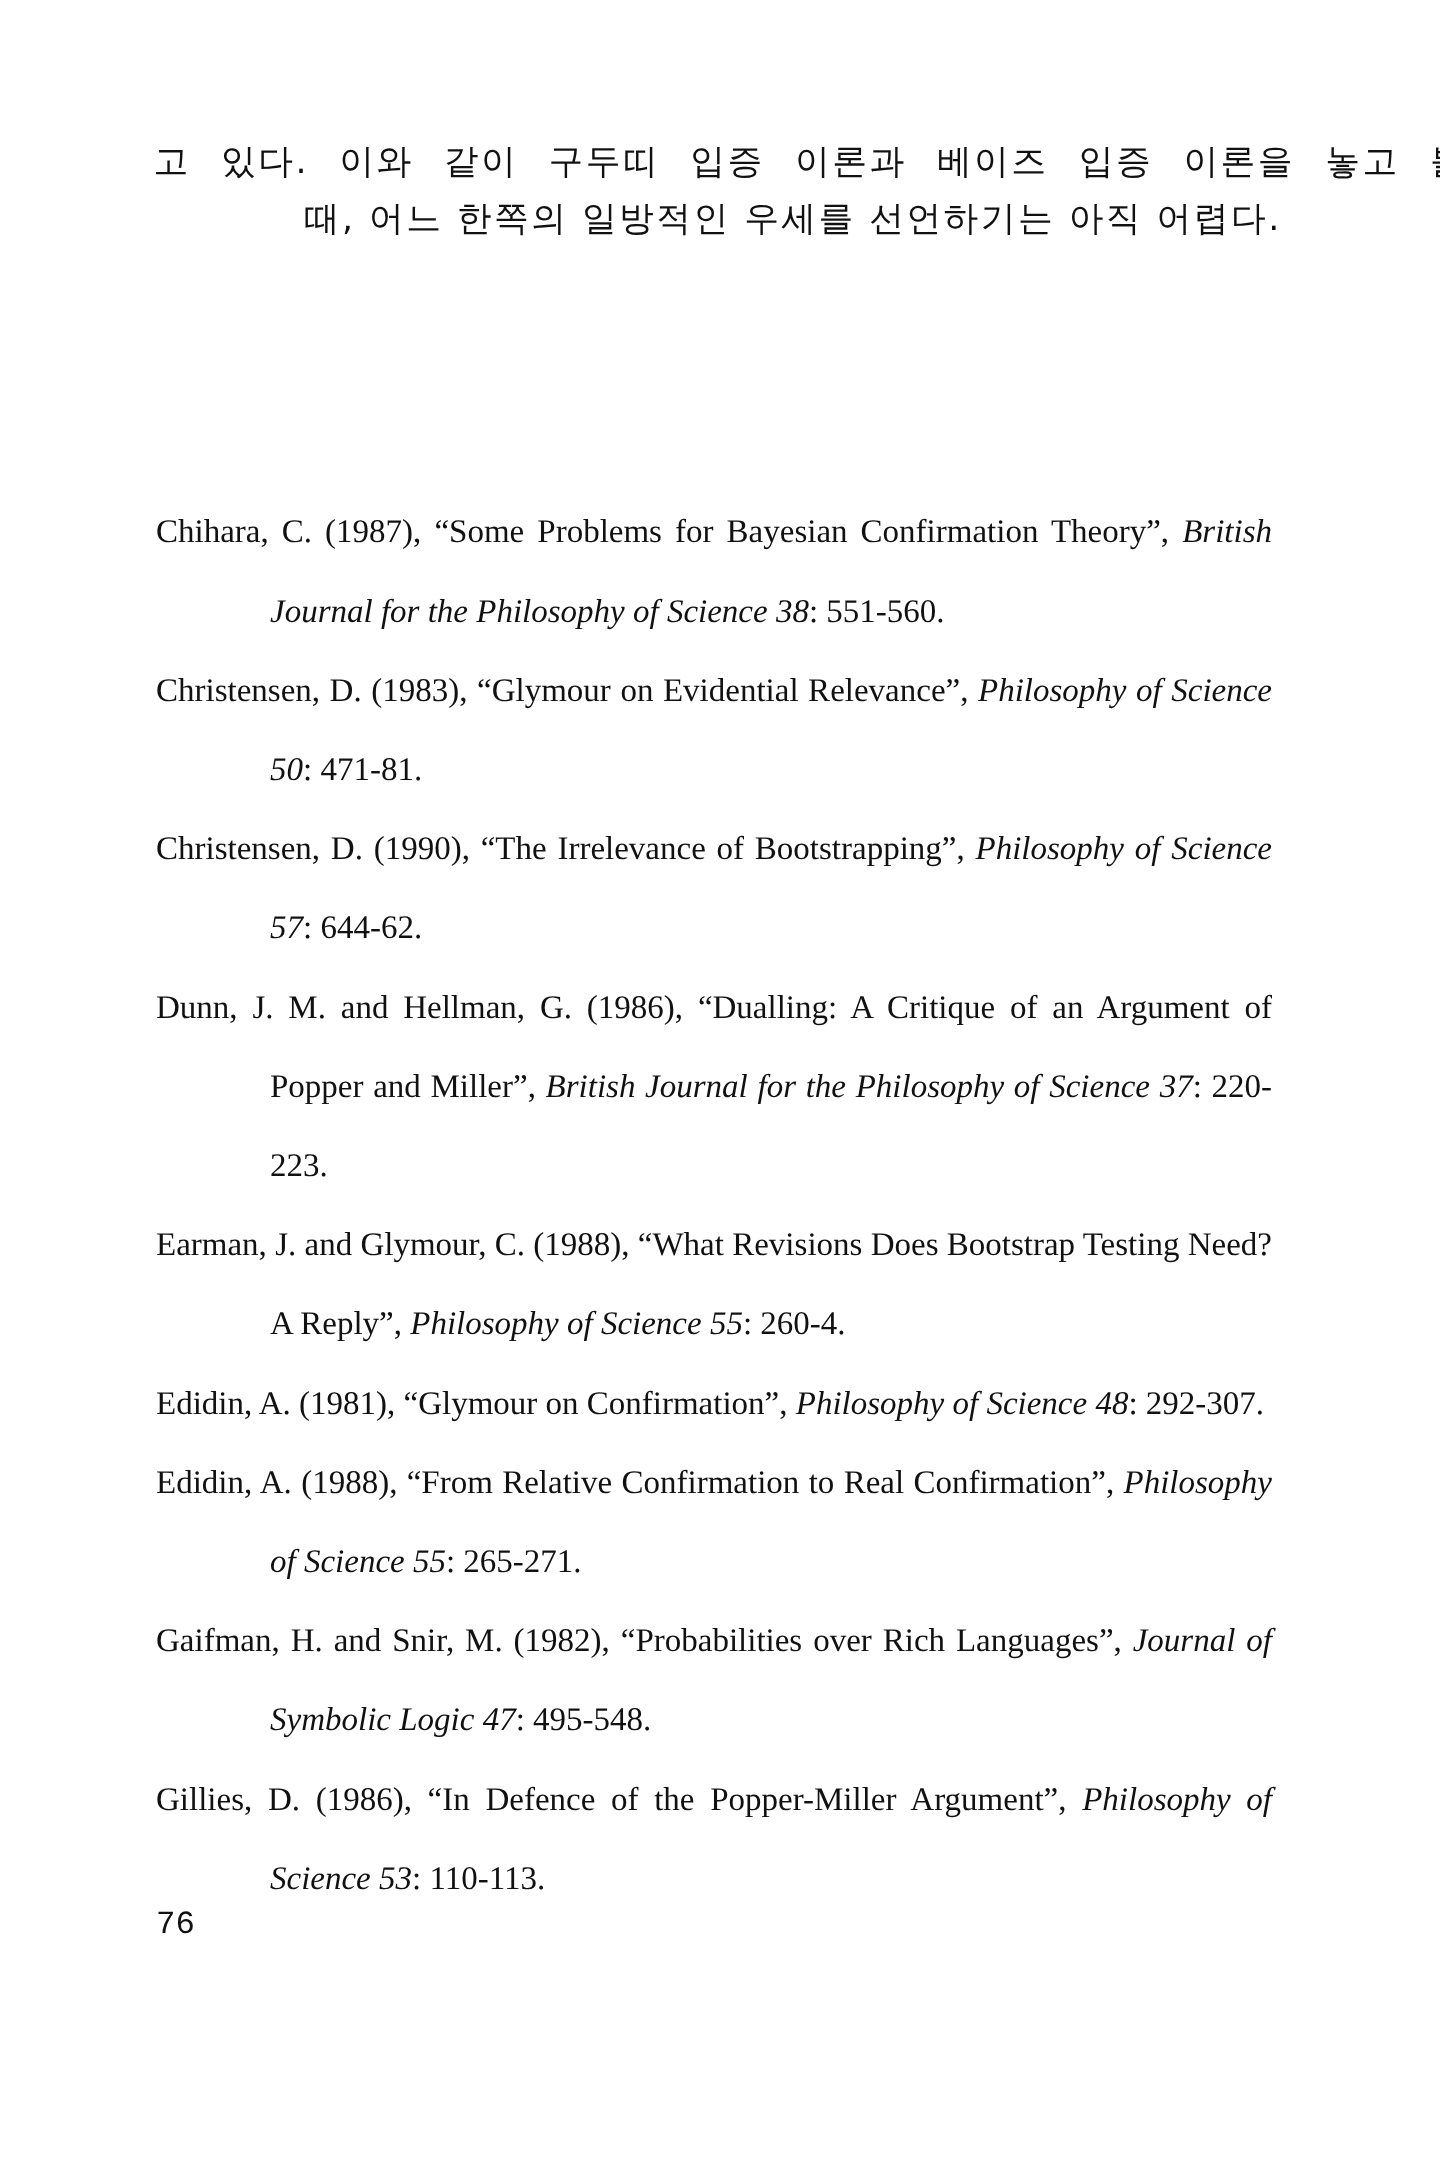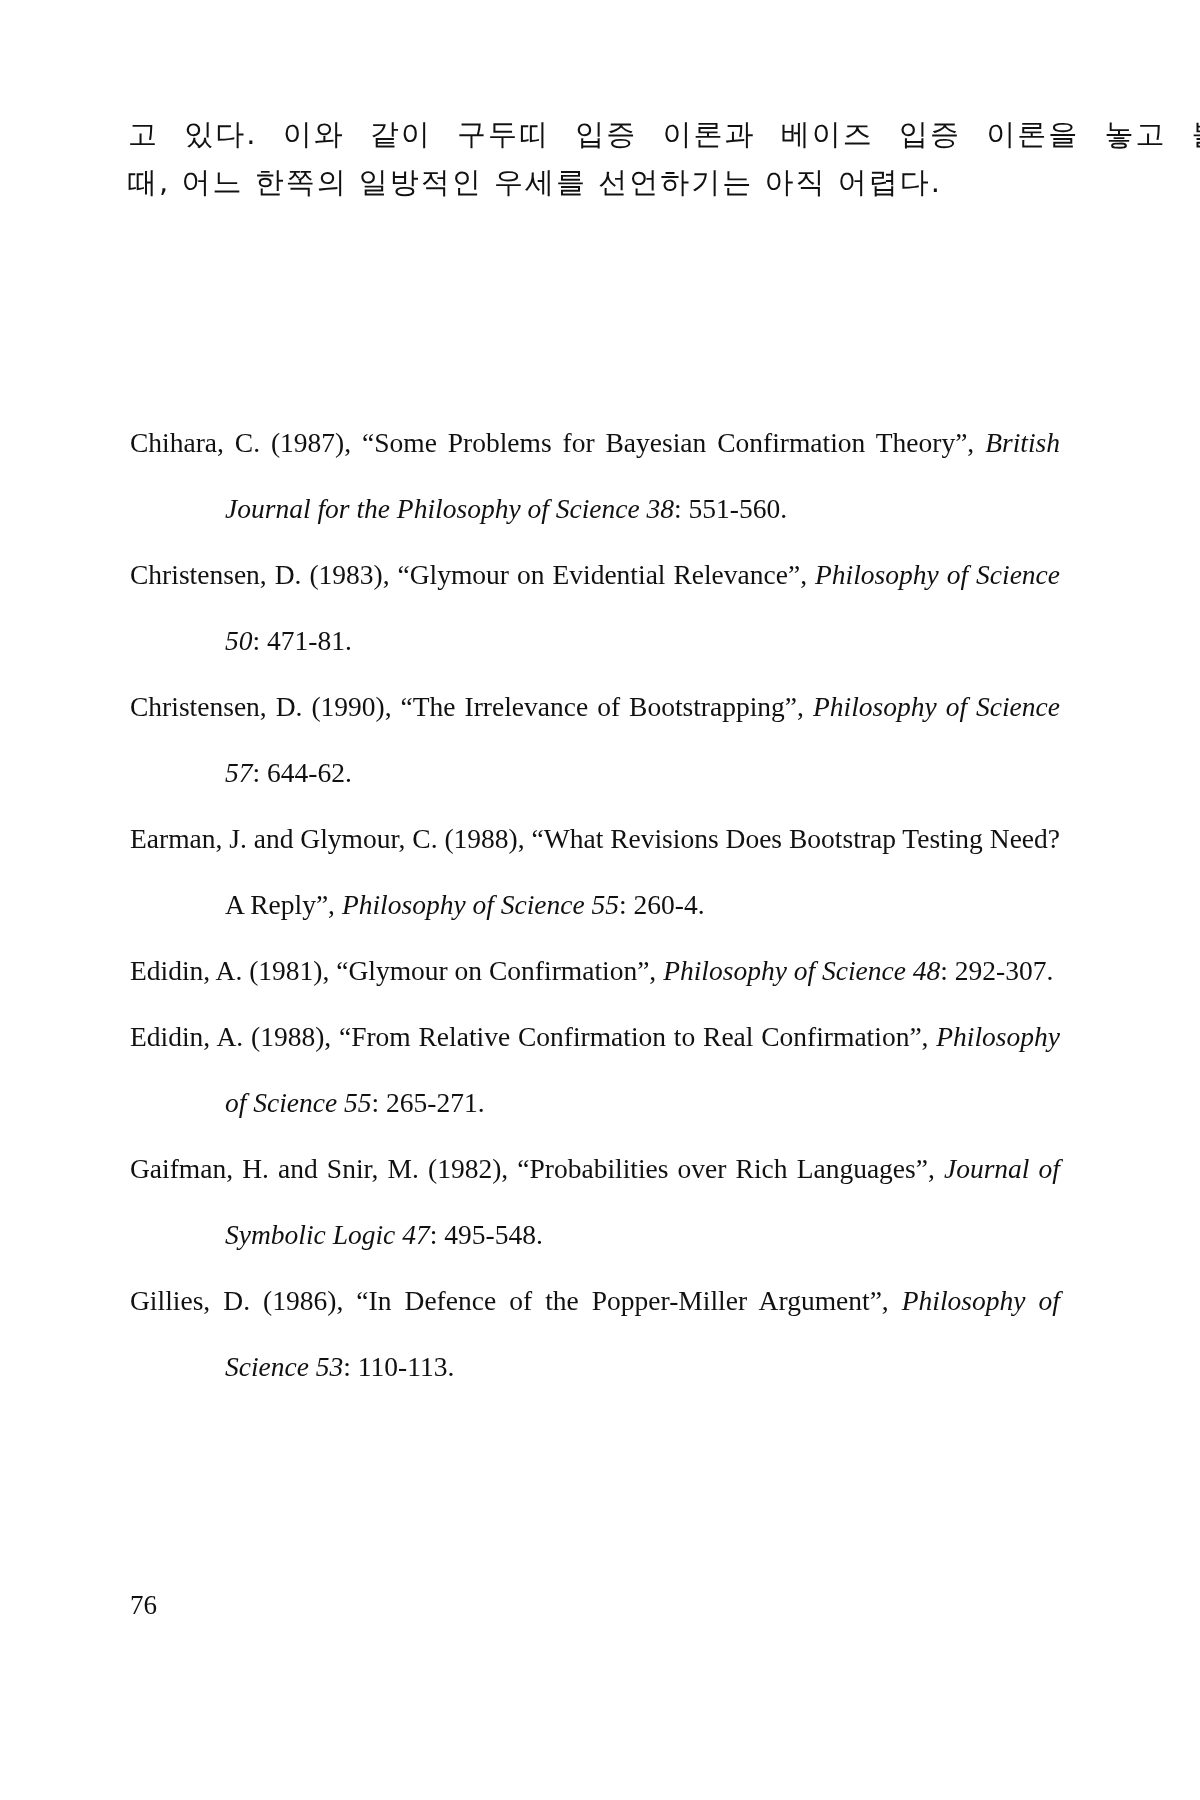--- a/index.html
+++ b/index.html
@@ -17,35 +17,36 @@
     }
     .refs { position: absolute; left: 130px; top: 410px; width: 930px; }
     .ref {
       font-family: "Liberation Serif", serif; font-size: 27.5px; line-height: 66px;
       padding-left: 95px; text-indent: -95px; text-align: justify; text-align-last: left;
       margin: 0;
     }
     .ref .it { font-style: italic; }
     .pagenum {
       position: absolute; left: 130px; top: 1590px;
-      font-family: Liberation Serif, serif; font-size: 27px; text-align: right;
+      font-family: Liberation Mono, monospace; font-size: 27px; text-align: right;
     }
   </style>
 </head>
 <body>
 
 <div class="page">
   <div class="ko ko-justify" style="top:112px;">고 있다. 이와 같이 구두띠 입증 이론과 베이즈 입증 이론을 놓고 볼</div>
-  <div class="ko" style="top:160px;">때, 어느 한쪽의 일방적인 우세를 선언하기는 아직 어렵다.</div>
+  <div class="ko" style="top:160px;text-align:right;">때, 어느 한쪽의 일방적인 우세를 선언하기는 아직 어렵다.</div>
 
 
   <div class="refs">
     <p class="ref"><span>Chihara, C. (1987), “Some Problems for Bayesian Confirmation Theory”, </span><span class="it">British Journal for the Philosophy of Science 38</span><span>: 551-560.</span></p>
     <p class="ref"><span>Christensen, D. (1983), “Glymour on Evidential Relevance”, </span><span class="it">Philosophy of Science 50</span><span>: 471-81.</span></p>
     <p class="ref"><span>Christensen, D. (1990), “The Irrelevance of Bootstrapping”, </span><span class="it">Philosophy of Science 57</span><span>: 644-62.</span></p>
+    <p class="ref"><span>Dunn, J. M. and Hellman, G. (1986), “Dualling: A Critique of an Argument of Popper and Miller”, </span><span class="it">British Journal for the Philosophy of Science 37</span><span>: 220-223.</span></p>
     <p class="ref"><span>Earman, J. and Glymour, C. (1988), “What Revisions Does Bootstrap Testing Need? A Reply”, </span><span class="it">Philosophy of Science 55</span><span>: 260-4.</span></p>
     <p class="ref"><span>Edidin, A. (1981), “Glymour on Confirmation”, </span><span class="it">Philosophy of Science 48</span><span>: 292-307.</span></p>
     <p class="ref"><span>Edidin, A. (1988), “From Relative Confirmation to Real Confirmation”, </span><span class="it">Philosophy of Science 55</span><span>: 265-271.</span></p>
     <p class="ref"><span>Gaifman, H. and Snir, M. (1982), “Probabilities over Rich Languages”, </span><span class="it">Journal of Symbolic Logic 47</span><span>: 495-548.</span></p>
     <p class="ref"><span>Gillies, D. (1986), “In Defence of the Popper-Miller Argument”, </span><span class="it">Philosophy of Science 53</span><span>: 110-113.</span></p>
   </div>
 
   <div class="pagenum">76</div>
 </div>
 

